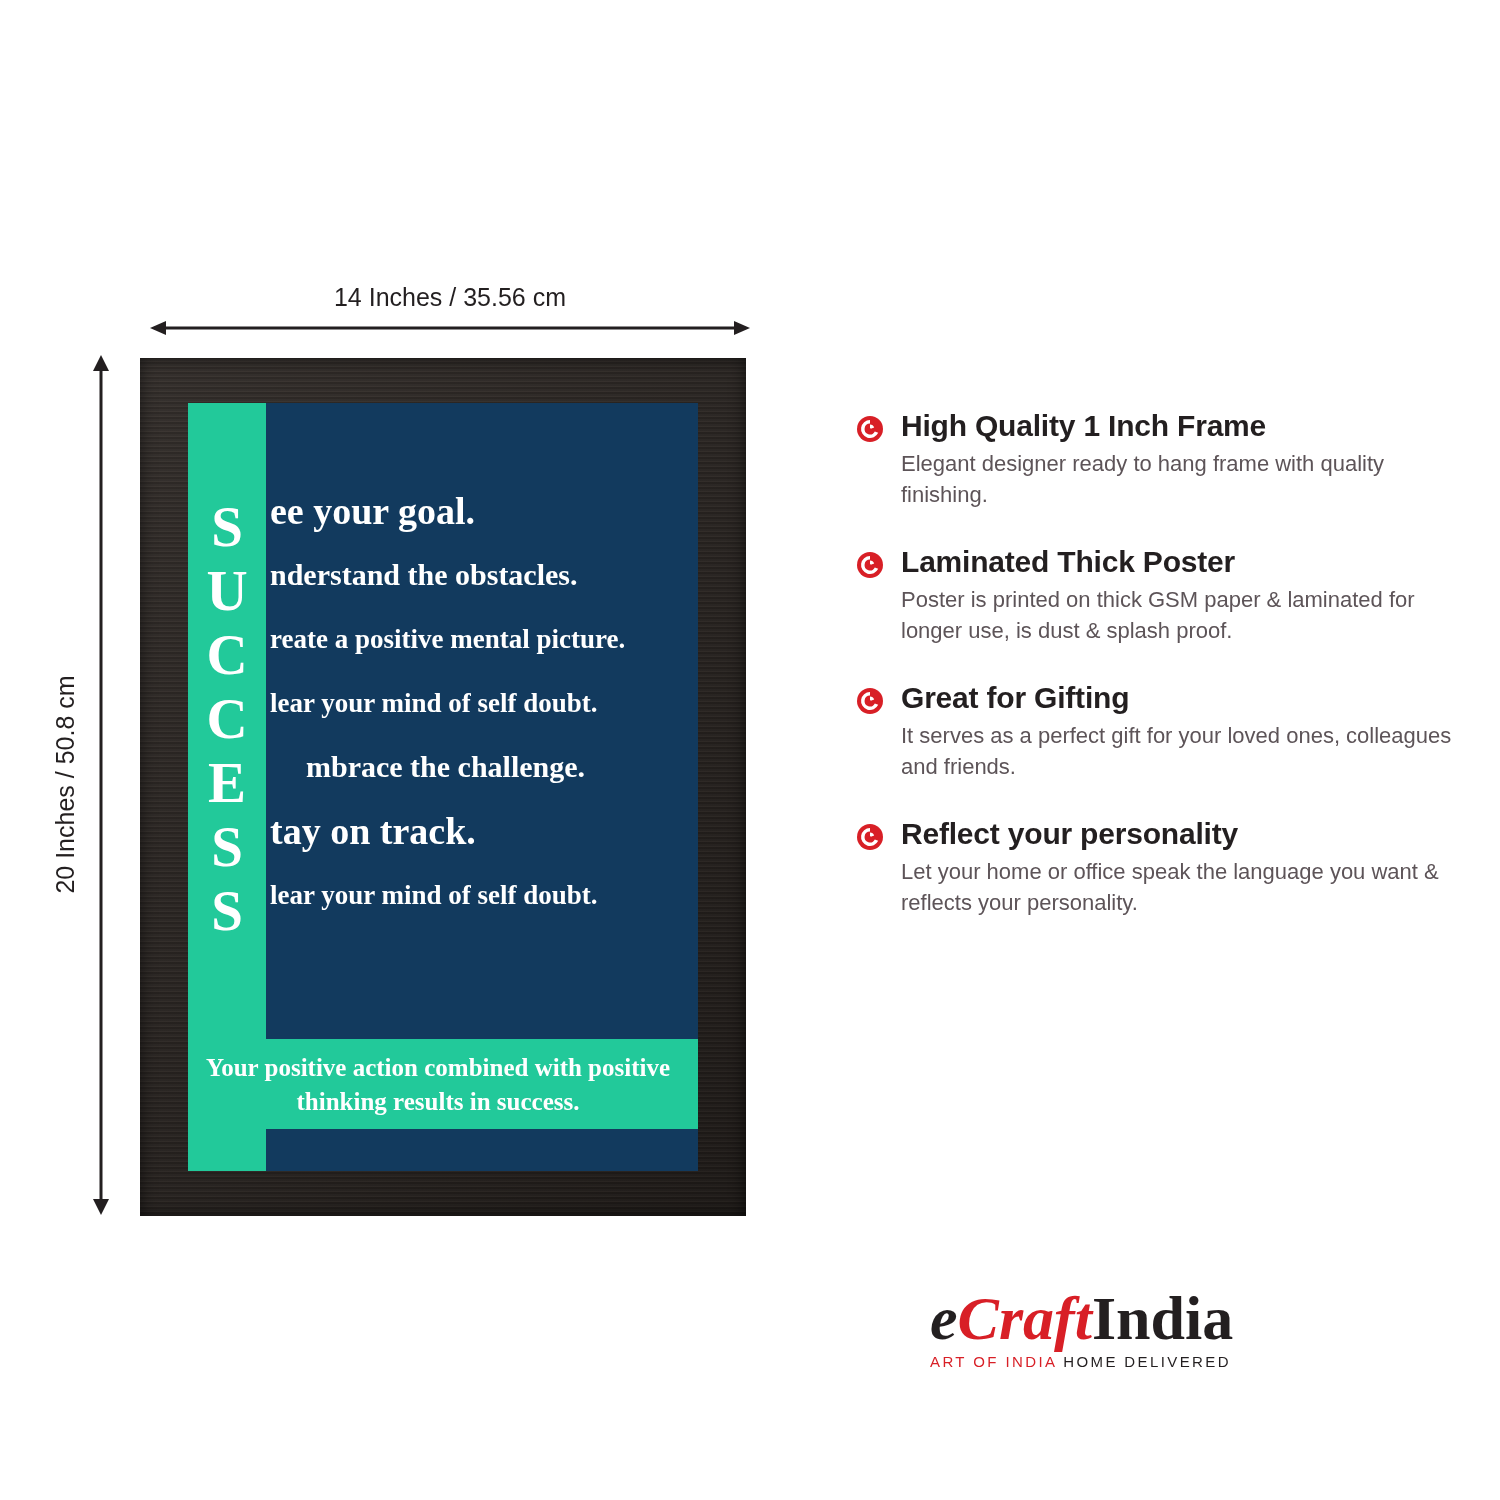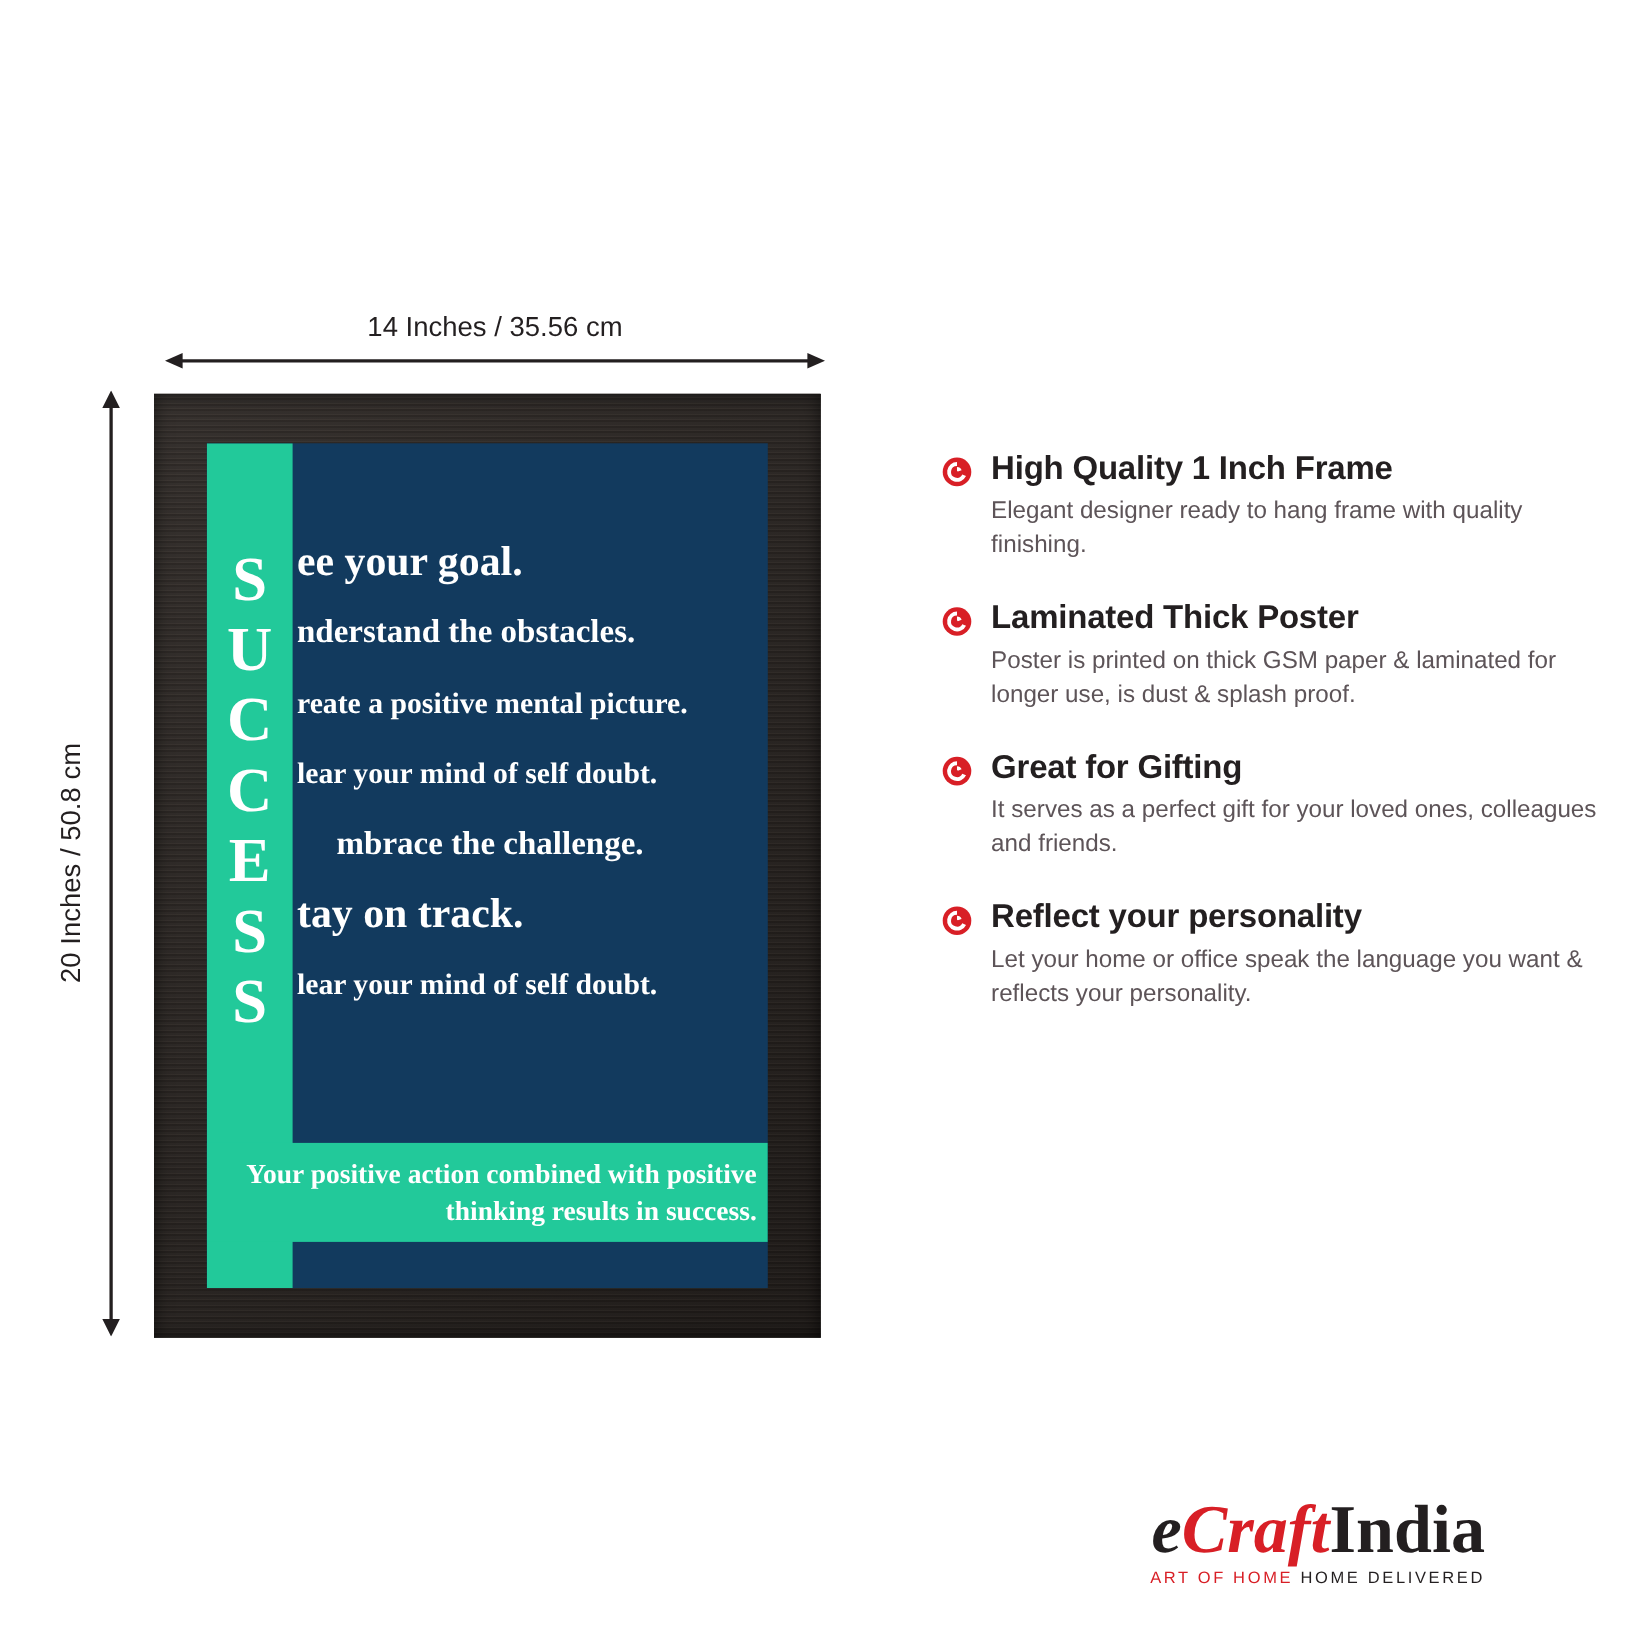--- a/index.html
+++ b/index.html
@@ -165,21 +165,21 @@
   #lines .l5 { font-size: 38px; }
   #lines .l6 { font-size: 27px; }
 
   #tagline {
     position: absolute;
     left: 0;
     top: 648px;
     width: 500px;
     z-index: 3;
     color: #ffffff;
-    text-align: right;
+    text-align: center;
     font-family: "Liberation Serif", serif;
     font-weight: bold;
     font-size: 25px;
     line-height: 34px;
   }
 
   
   #features {
     position: absolute;
     left: 855px;
@@ -213,23 +213,23 @@
     margin-top: 4px;
     font-size: 22px;
     line-height: 31px;
     color: #5d5458;
   }
 
   
   #logo {
     position: absolute;
     left: 930px;
-    top: 1358px;
+    top: 1285px;
     width: 420px;
-    text-align: right;
+    text-align: left;
   }
   #logo-main {
     font-size: 62px;
     line-height: 66px;
     font-weight: bold;
     white-space: nowrap;
   }
   #logo-e { color: #231f20; font-family: "Liberation Serif", serif; font-style: italic; }
   #logo-craft { color: #d81f26; font-family: "Liberation Serif", serif; font-style: italic; }
   #logo-india { color: #231f20; font-family: "Liberation Serif", serif; }
@@ -351,16 +351,16 @@
     <div class="feature-desc">Let your home or office speak the language you want &amp; reflects your personality.</div>
   </div>
 
 </div>
 
 <div id="logo">
   <div id="logo-main">
     <span id="logo-e">e</span><span id="logo-craft">Craft</span><span id="logo-india">India</span>
   </div>
   <div id="logo-tag">
-    <span class="red">ART OF HOME</span>
+    <span class="red">ART OF INDIA</span>
     <span>HOME DELIVERED</span>
   </div>
 </div>
 
 </body></html>

